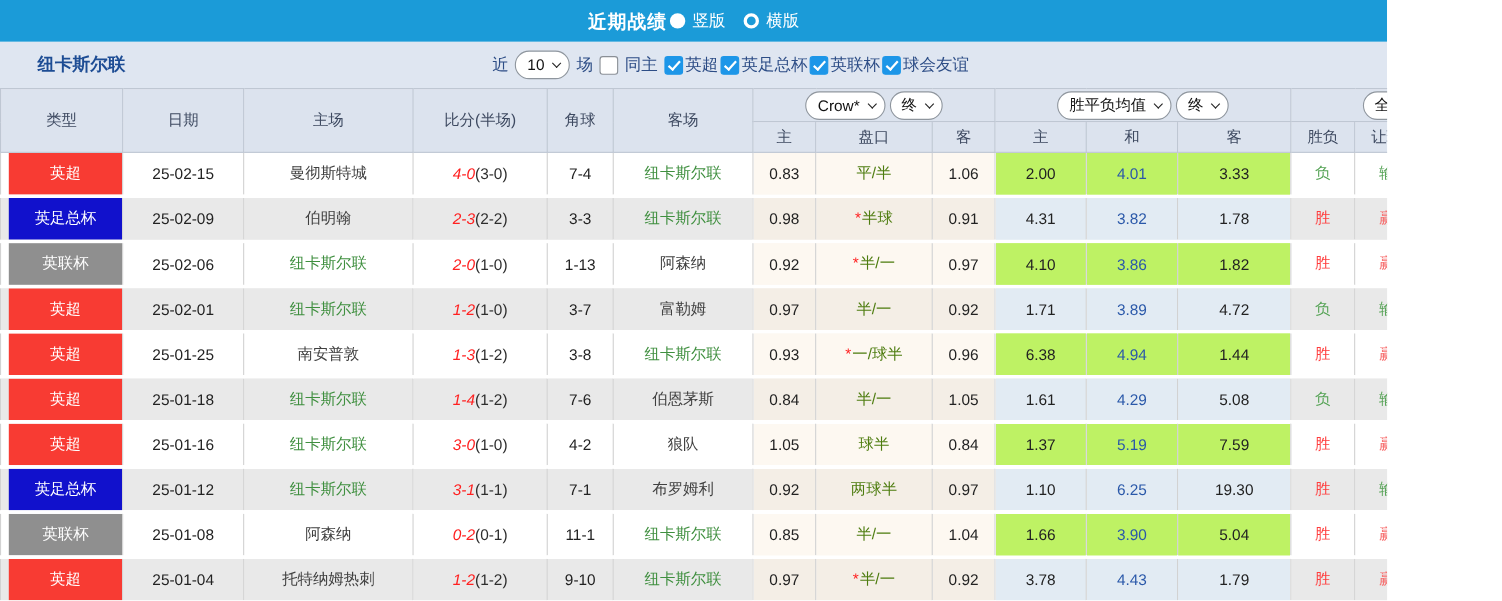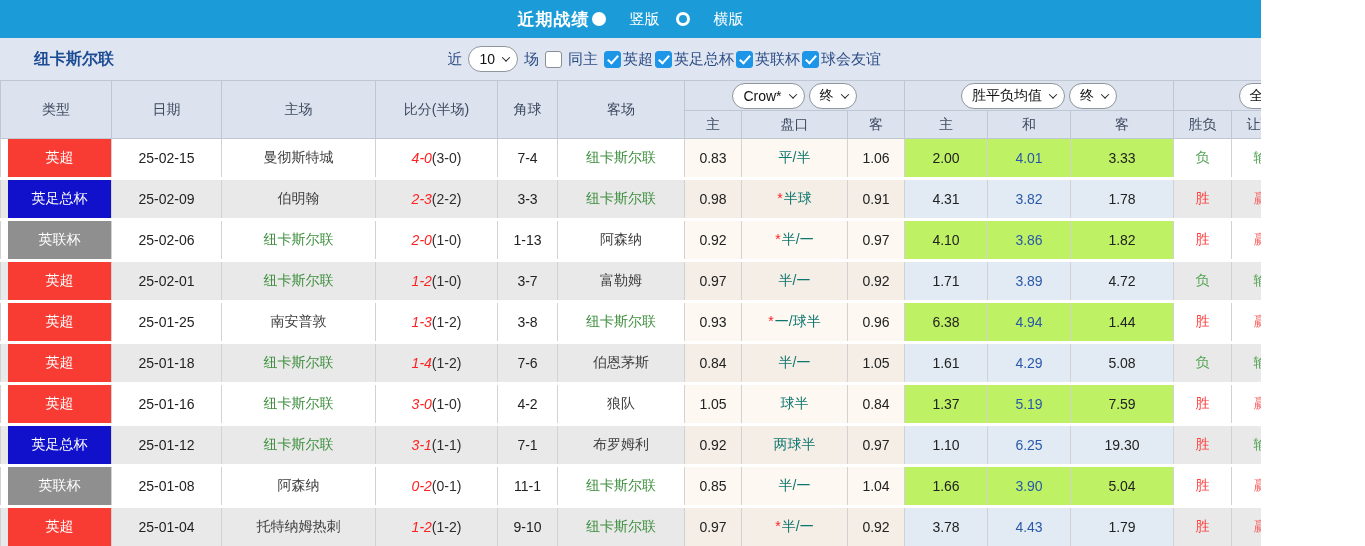--- a/index.html
+++ b/index.html
@@ -12,21 +12,21 @@
   
   .topbar {
     height: 38px; background: #1b9bd8;
     display: flex; align-items: center; justify-content: center;
     color: #fff;
   }
   .topbar .title { font-size: 17px; font-weight: bold; letter-spacing: 1px; }
   .radio { display: inline-block; width: 14px; height: 14px; border-radius: 50%; }
   .radio.filled { background: #fff; margin-left: 2px; }
   .radio.ring { background: transparent; border: 3.5px solid #fff; margin-left: 16px; }
-  .topbar .rlabel { font-size: 15px; margin-left: 24px; }
+  .topbar .rlabel { font-size: 15px; margin-left: 7px; }
 
   
   .filterbar {
     height: 42px; background: #dfe6f1;
     display: flex; align-items: center;
     color: #2d4d86; font-size: 15px;
   }
   .teamname { margin-left: 34px; font-size: 16px; font-weight: bold; color: #1d4c94; }
   .filters { display: flex; align-items: center; margin-left: auto; margin-right: 378px; }
   .filters .lbl { margin: 0 6px; white-space: nowrap; }
@@ -79,21 +79,21 @@
   tbody tr:nth-child(even) td.type { background: #e9e9e9 !important; }
   .badge {
     height: 38px; margin-left: 7px;
     display: flex; align-items: center; justify-content: center;
     color: #fff; font-size: 14px;
   }
   .self { color: #3f8f3f; }
   .opp  { color: #404040; }
   .sc   { color: #ff2020; font-style: italic; }
   .half { color: #2e2e2e; }
-  .hcap { color: #0f766e; margin-top: 28px; }
+  .hcap { color: #4d7c0f; margin-top: 28px; }
   .star { color: #ff2020; margin-right: 1px; }
   .mid  { color: #2a58a9; }
   .res-red   { color: #ff3c3c; }
   .res-pink  { color: #f76e6e; }
   .res-green { color: #55a355; }
   .res-red2  { color: #ff4444; }
   .res-green2{ color: #4f9c4f; }
 </style>
 </head>
 <body>

